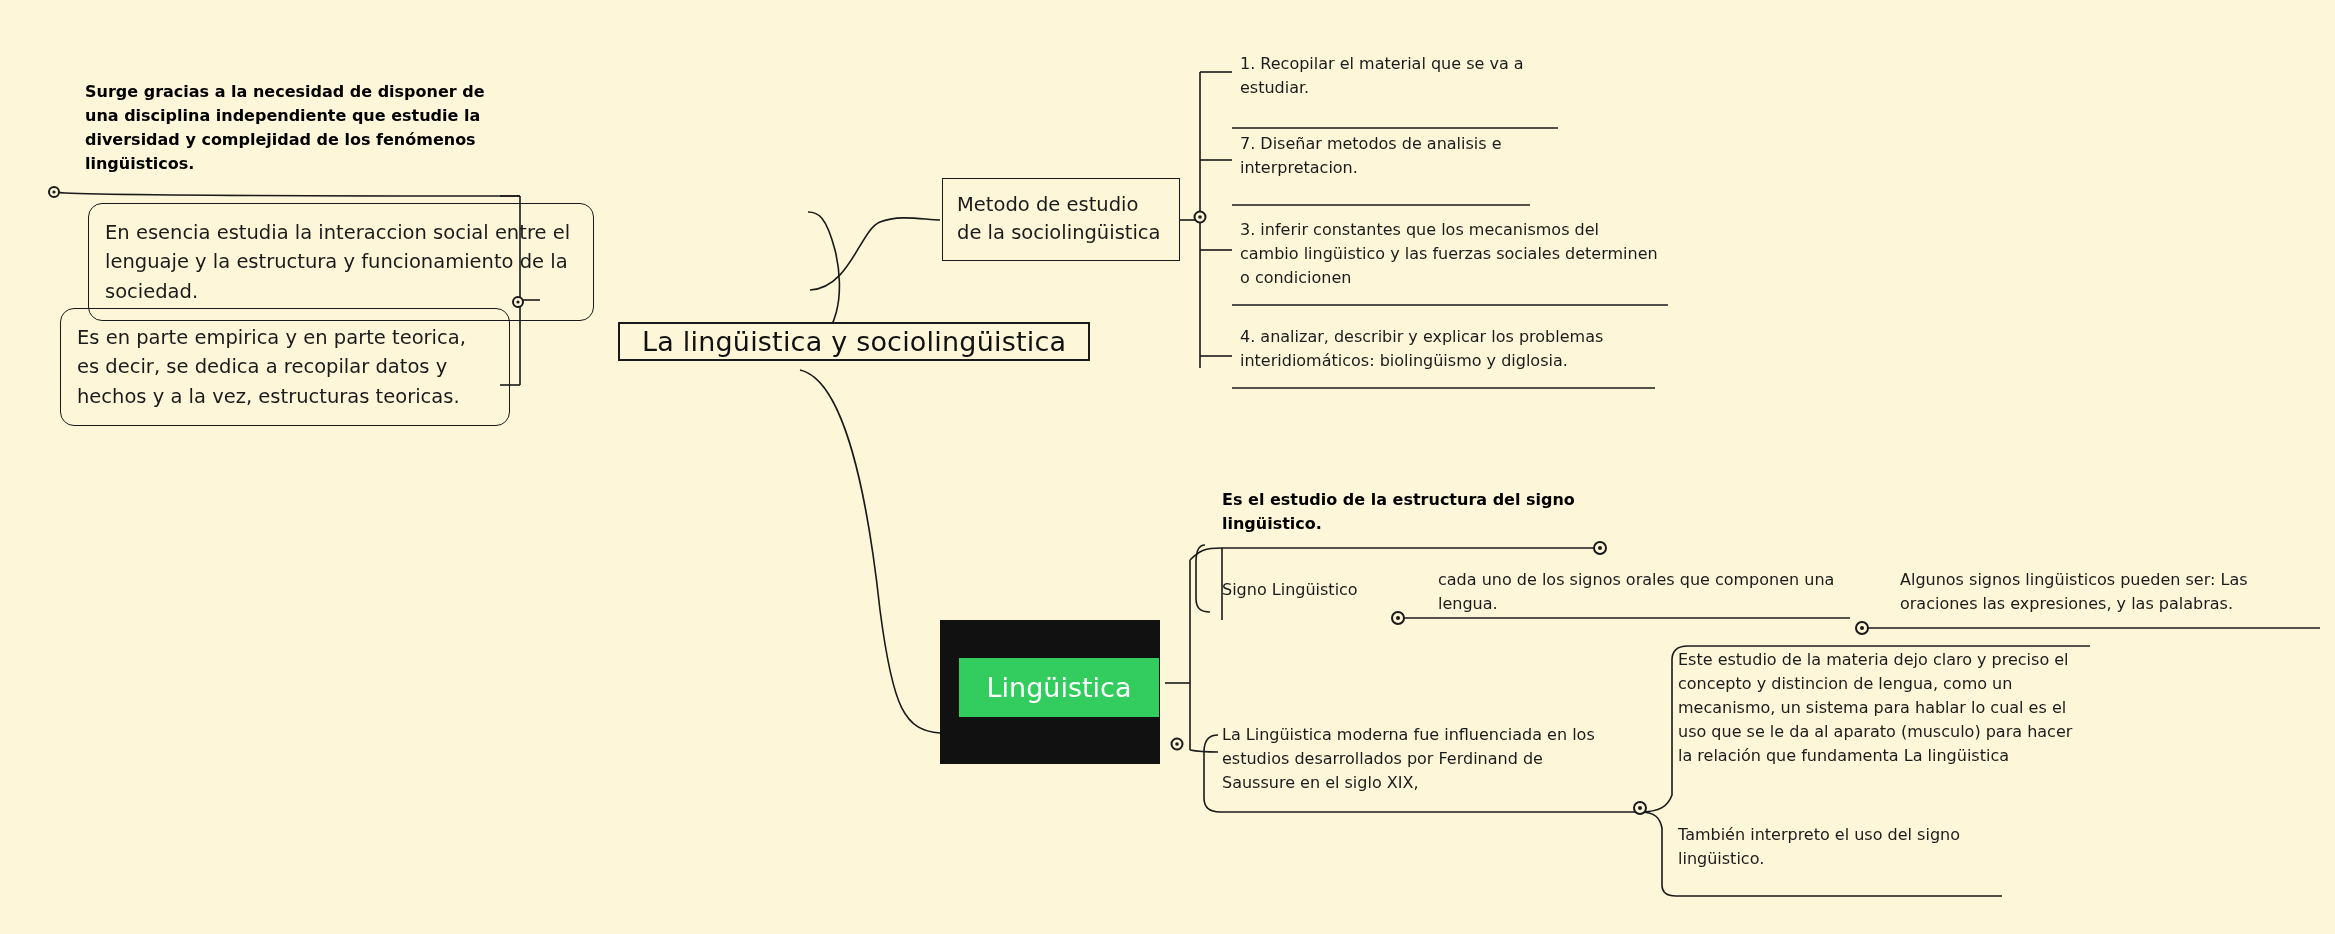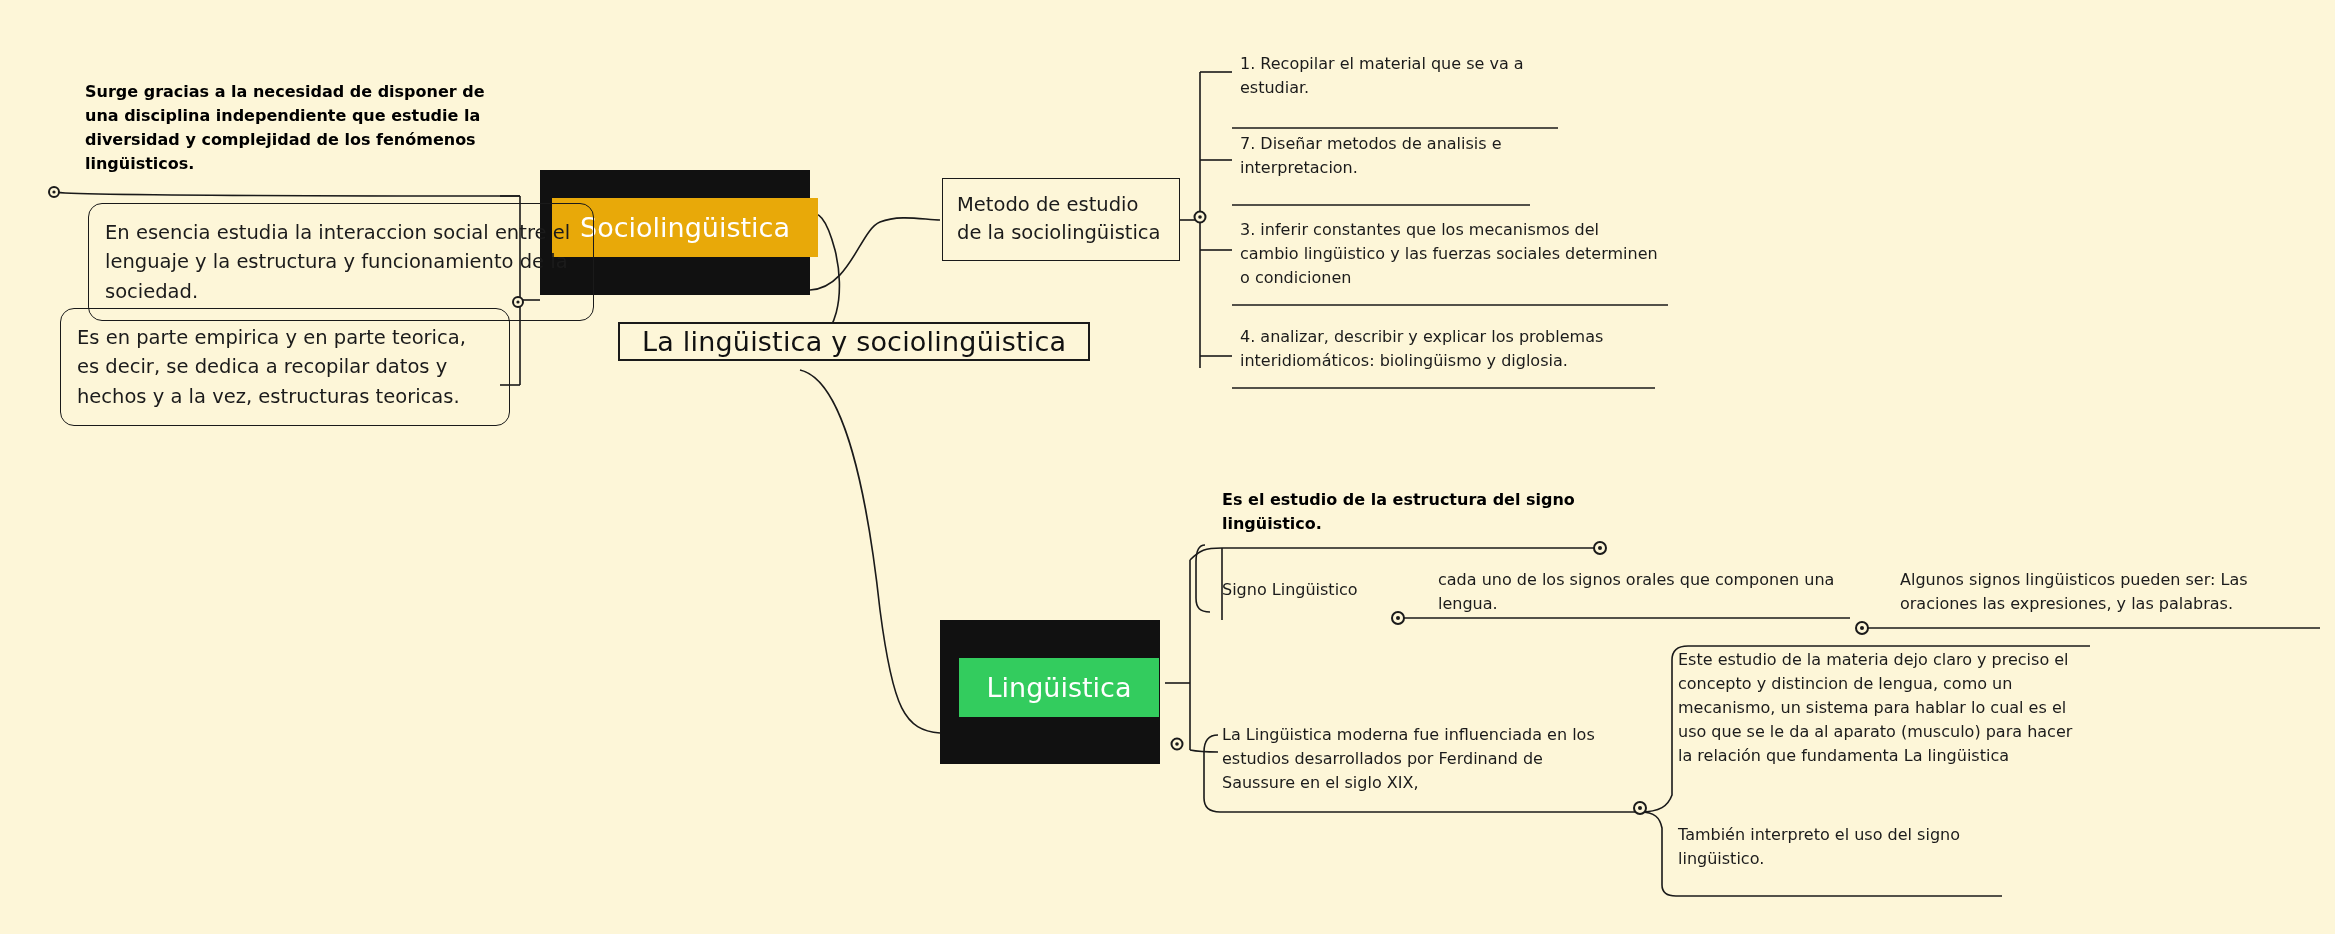--- a/index.html
+++ b/index.html
@@ -166,23 +166,20 @@
       <path d="M 1676 896 L 2002 896"></path>
       <circle cx="1640" cy="808" r="6" fill="#fdf6d8" stroke="#1a1a1a" stroke-width="2"></circle>
       <circle cx="1640" cy="808" r="2" fill="#1a1a1a" stroke="none"></circle>
     </g>
   </svg>
 
   <div class="node root-node" style="left:618px; top:322px;">
     <span>La lingüistica y sociolingüistica</span>
   </div>
 
-  <div class="node topic-frame" style="left:540px; top:170px; width:270px; height:125px;">
-    <div class="topic-inner amber" style="margin:18px 0 28px 20px;">Sociolingüistica</div>
-  </div>
 
   <div class="node topic-frame" style="left:940px; top:620px; width:220px; height:144px;">
     <div class="topic-inner green" style="margin:18px 0 28px 18px;">Lingüistica</div>
   </div>
 
   <div class="node leaf red" style="left:85px; top:80px; width:410px;">Surge gracias a la necesidad de disponer de una disciplina independiente que estudie la diversidad y complejidad de los fenómenos lingüisticos.</div>
 
   <div class="node round-box" style="left:47px; top:203px; width:506px;margin-left:41px;">En esencia estudia la interaccion social entre el lenguaje y la estructura y funcionamiento de la sociedad.</div>
 
   <div class="node round-box" style="left:60px; top:308px; width:450px;">Es en parte empirica y en parte teorica, es decir, se dedica a recopilar datos y hechos y a la vez, estructuras teoricas.</div>

